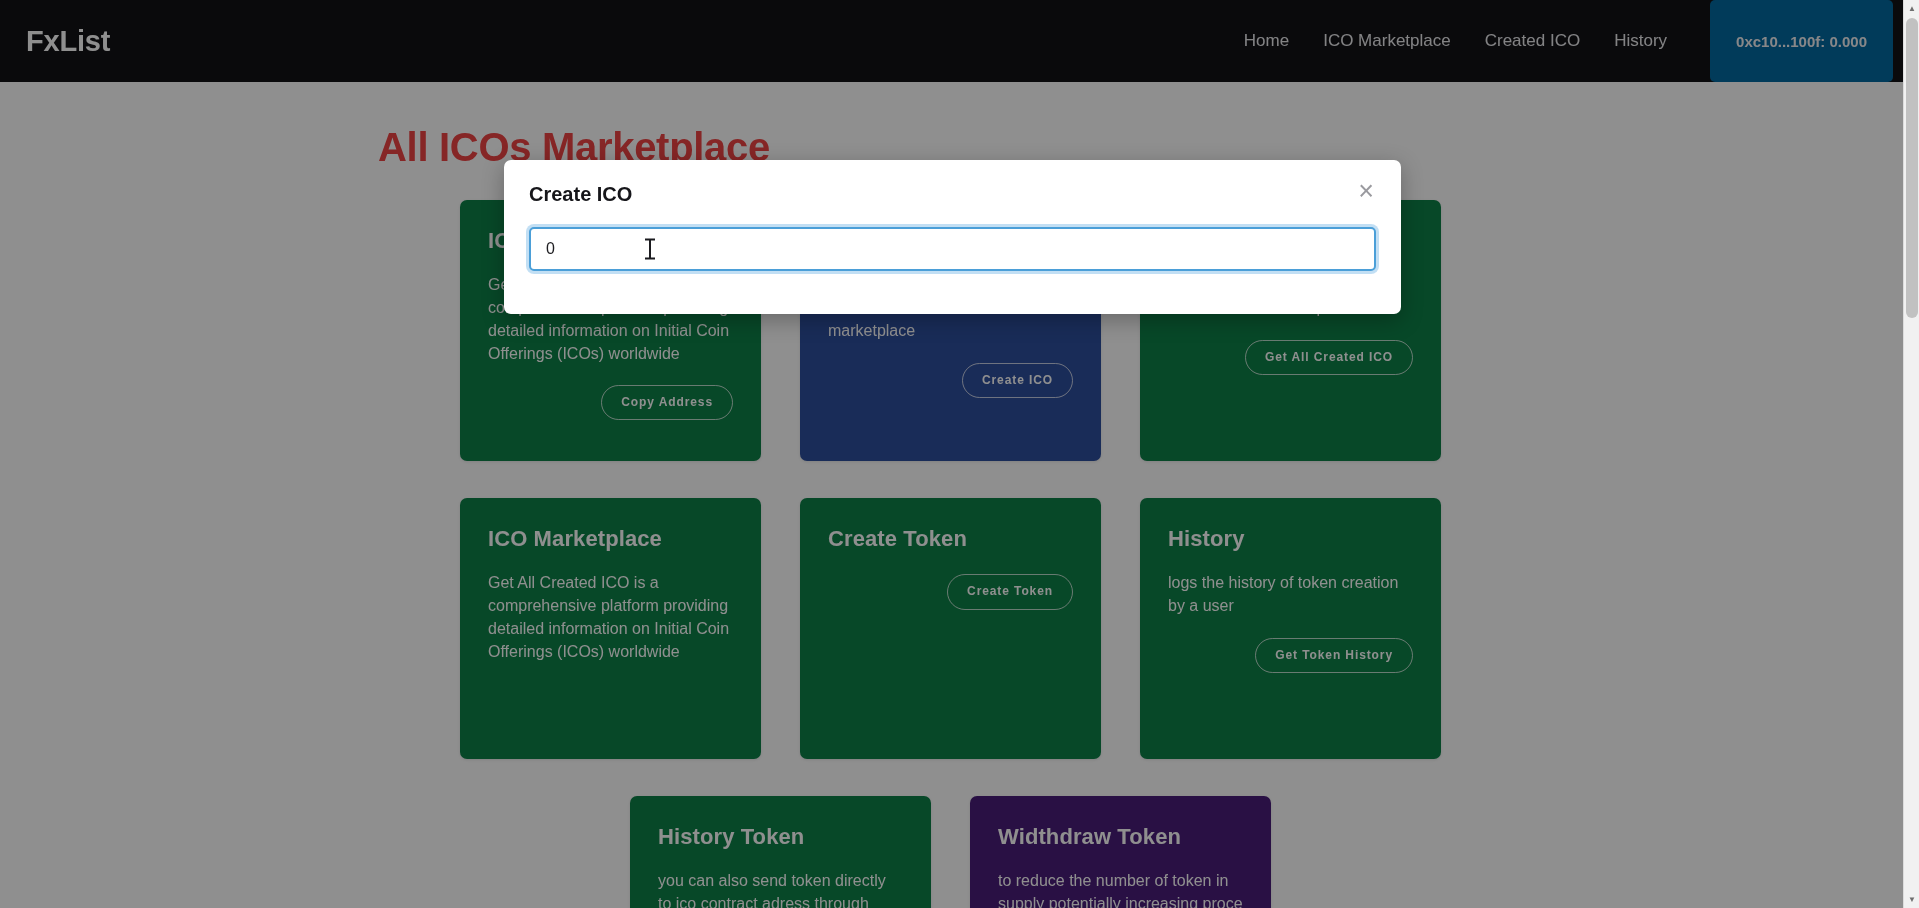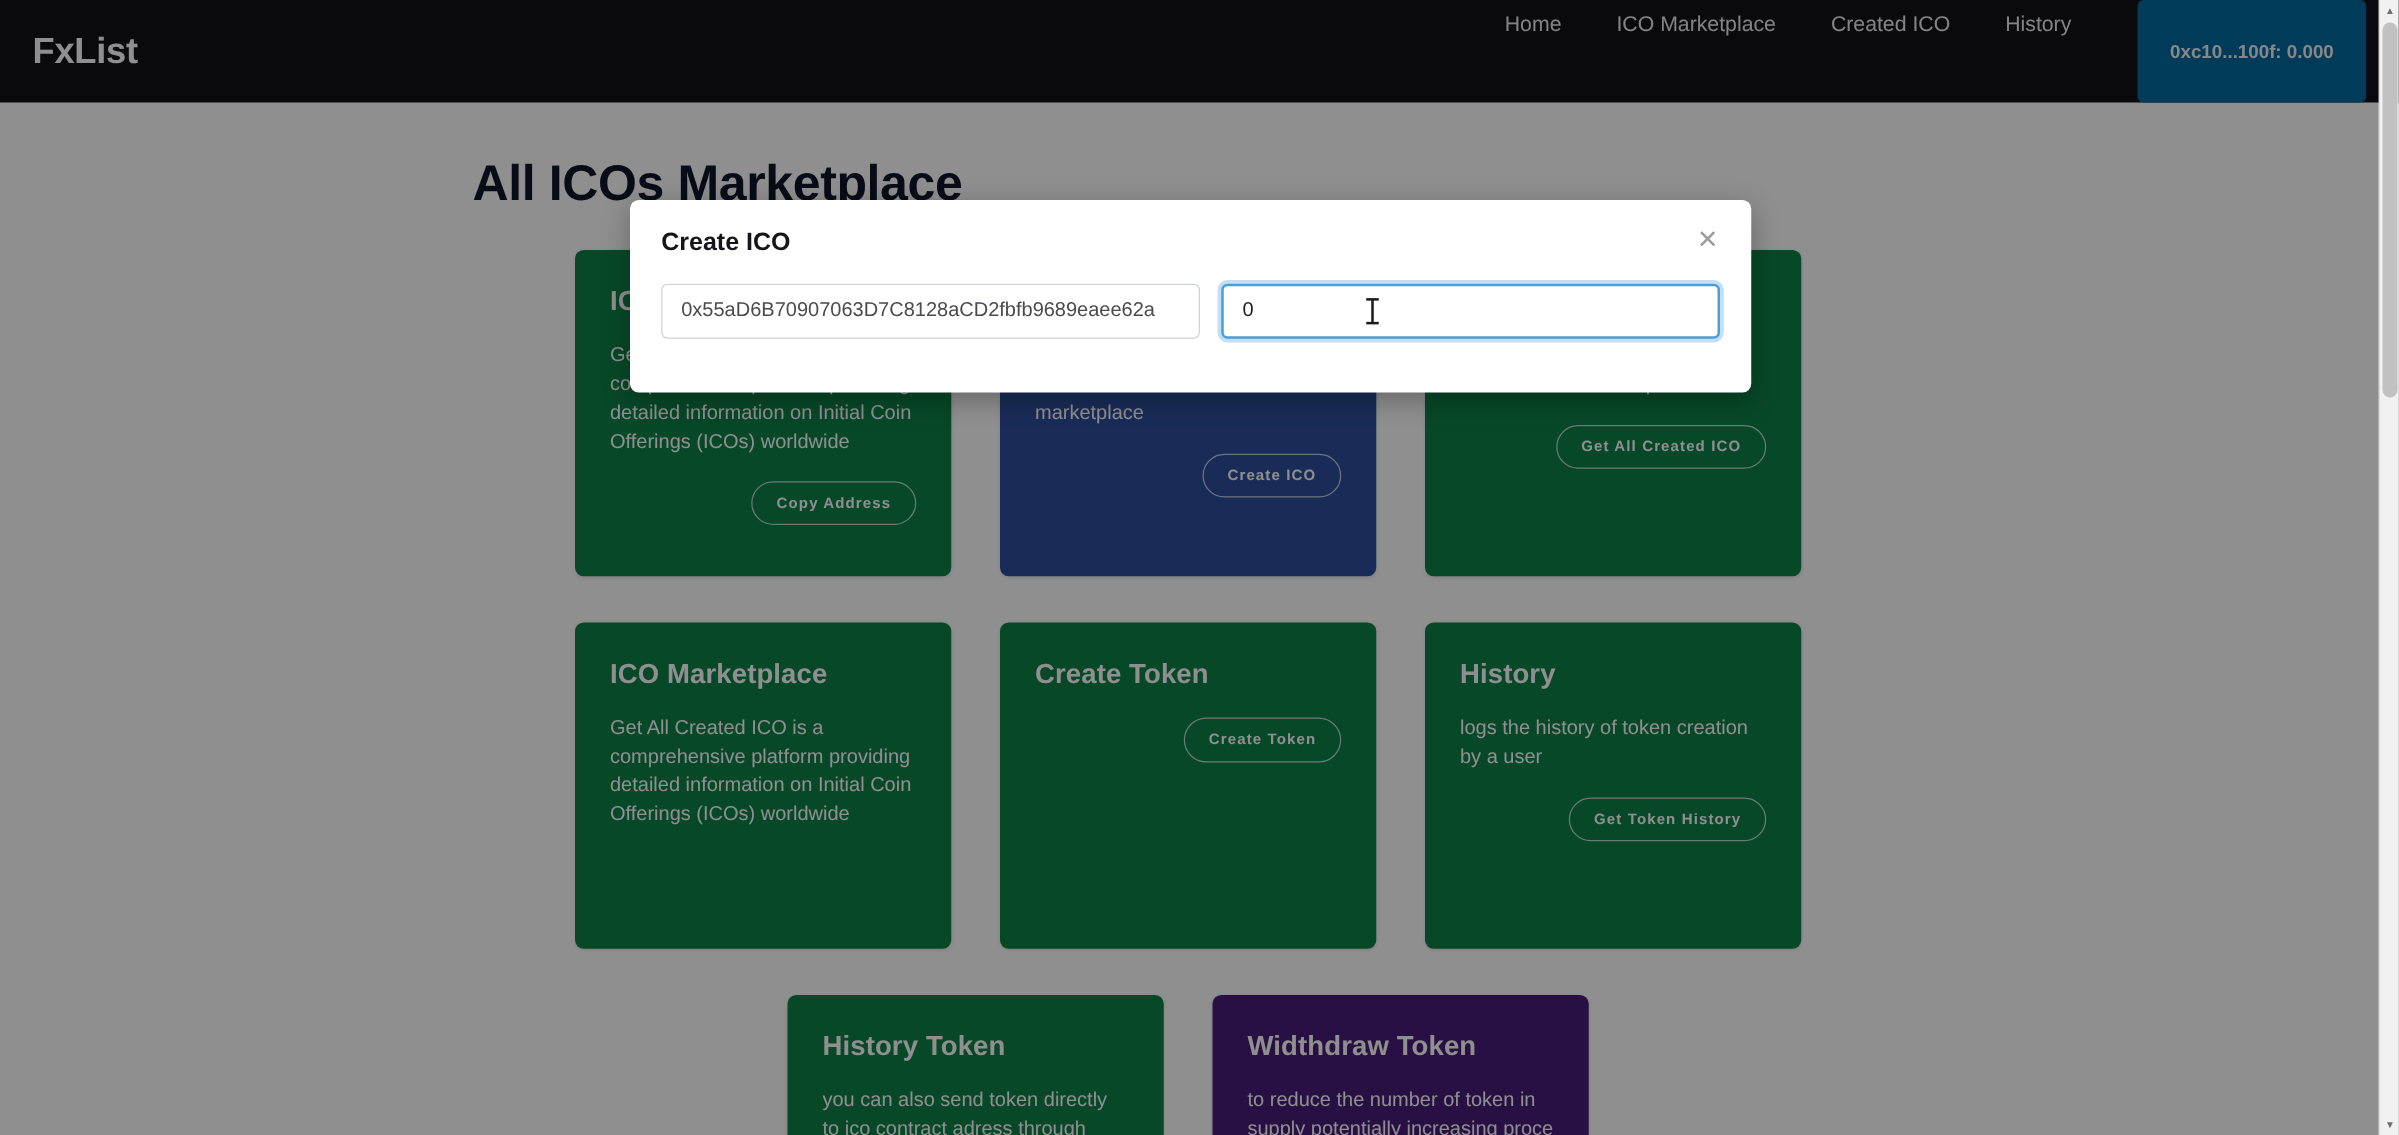--- a/index.html
+++ b/index.html
@@ -34,21 +34,22 @@
   .brand {
     color: #ffffff;
     font-size: 29px;
     font-weight: 700;
     letter-spacing: -0.2px;
     line-height: 1;
     user-select: none;
   }
   .nav-right {
     display: flex;
-    gap: 10px;
+    align-items: center;
+    gap: 0px;
   }
   .nav-link {
     color: #e9e9ec;
     font-size: 17px;
     font-weight: 400;
     text-decoration: none;
     padding: 10px 17px;
     white-space: nowrap;
     line-height: 1.2;
   }
@@ -76,21 +77,21 @@
     height: 826px;
     background: #ffffff;
     overflow: hidden;
   }
   .page-inner {
     padding: 42px 0 0 0;
   }
   .page-title {
     font-size: 40px;
     font-weight: 700;
-    color: #0f172a;
+    color: #ef4444;
     margin: 0 0 30px 378px;
     letter-spacing: -0.3px;
     line-height: 1.15;
   }
 
   .grid {
     width: 982px;
     margin: 0 auto 0 460px;
     display: grid;
     grid-template-columns: repeat(3, 301px);
@@ -374,21 +375,20 @@
 
   <div class="overlay"></div>
 
   <div class="modal">
     <div class="modal-header">
       <div class="modal-title">Create ICO</div>
       <button class="modal-close">×</button>
     </div>
 
     <div class="modal-fields">
-      <input class="modal-input" type="text" value="0x55aD6B70907063D7C8128aCD2fbfb9689eaee62a" style="">
       <span class="caret-host">
         <input class="modal-input focused" type="text" value="0" style="">
         <span class="ibeam"></span>
       </span>
     </div>
 
   </div>
 
   <div class="scrollbar">
     <div class="scroll-arrow up">▲</div>

